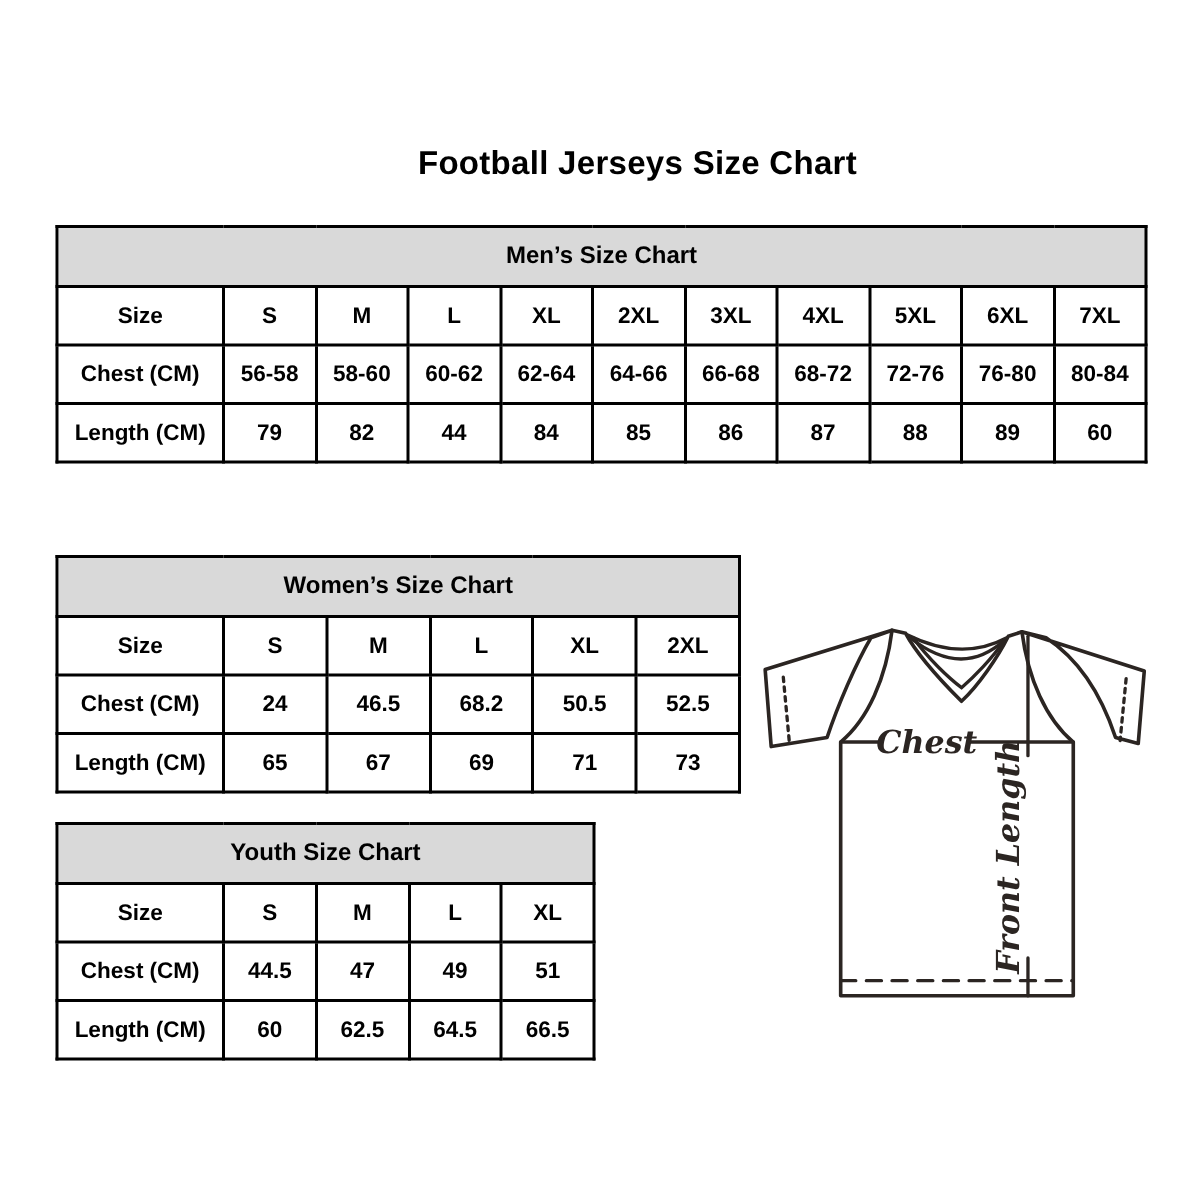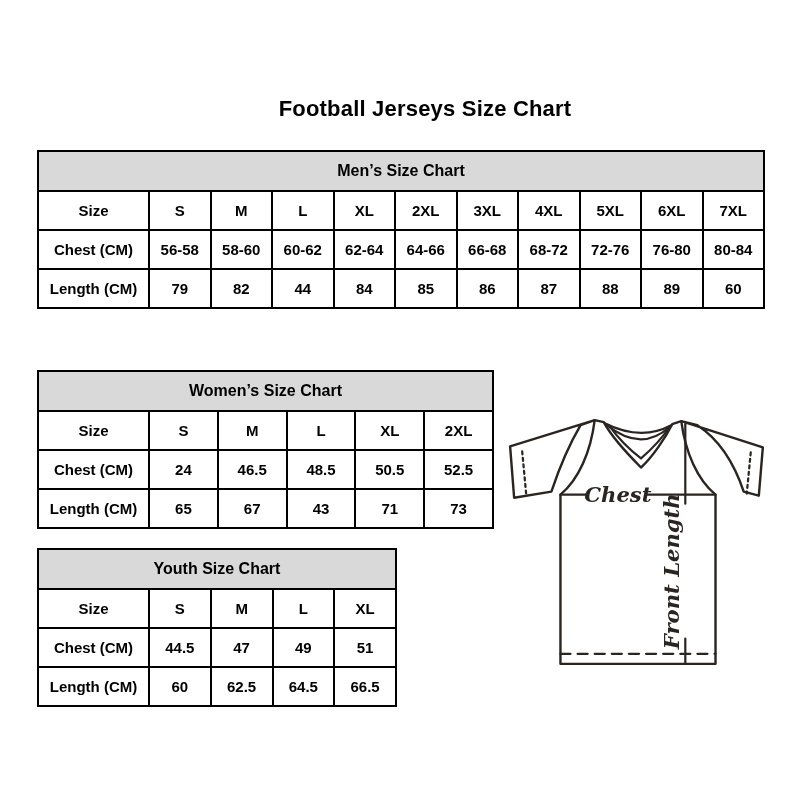--- a/index.html
+++ b/index.html
@@ -152,29 +152,29 @@
         <td>S</td>
         <td>M</td>
         <td>L</td>
         <td>XL</td>
         <td>2XL</td>
       </tr>
       <tr>
         <td>Chest (CM)</td>
         <td>24</td>
         <td>46.5</td>
-        <td>48.5</td>
+        <td>68.2</td>
         <td>50.5</td>
         <td>52.5</td>
       </tr>
       <tr>
         <td>Length (CM)</td>
         <td>65</td>
         <td>67</td>
-        <td>43</td>
+        <td>69</td>
         <td>71</td>
         <td>73</td>
       </tr>
     </tbody>
   </table>
 <table class="size-table" id="youth-table">
     <colgroup>
       <col style="width: 111px;">
       <col>
       <col>

